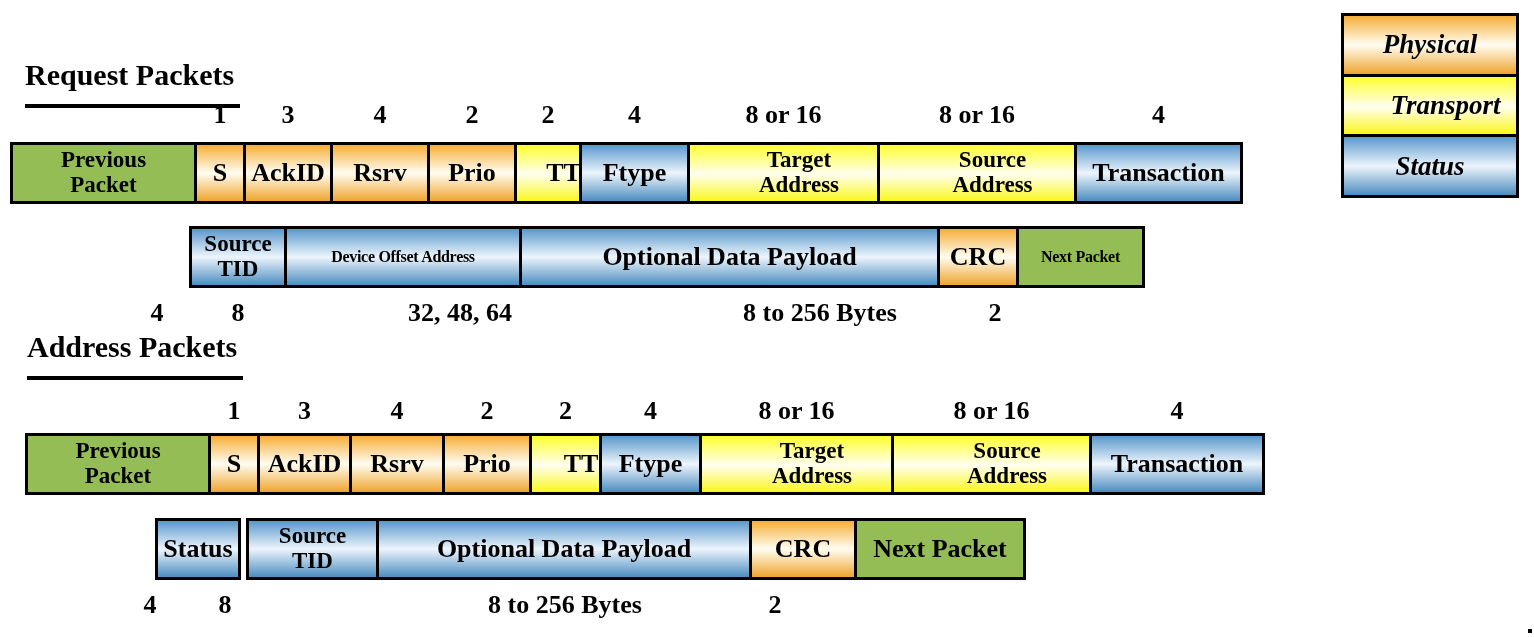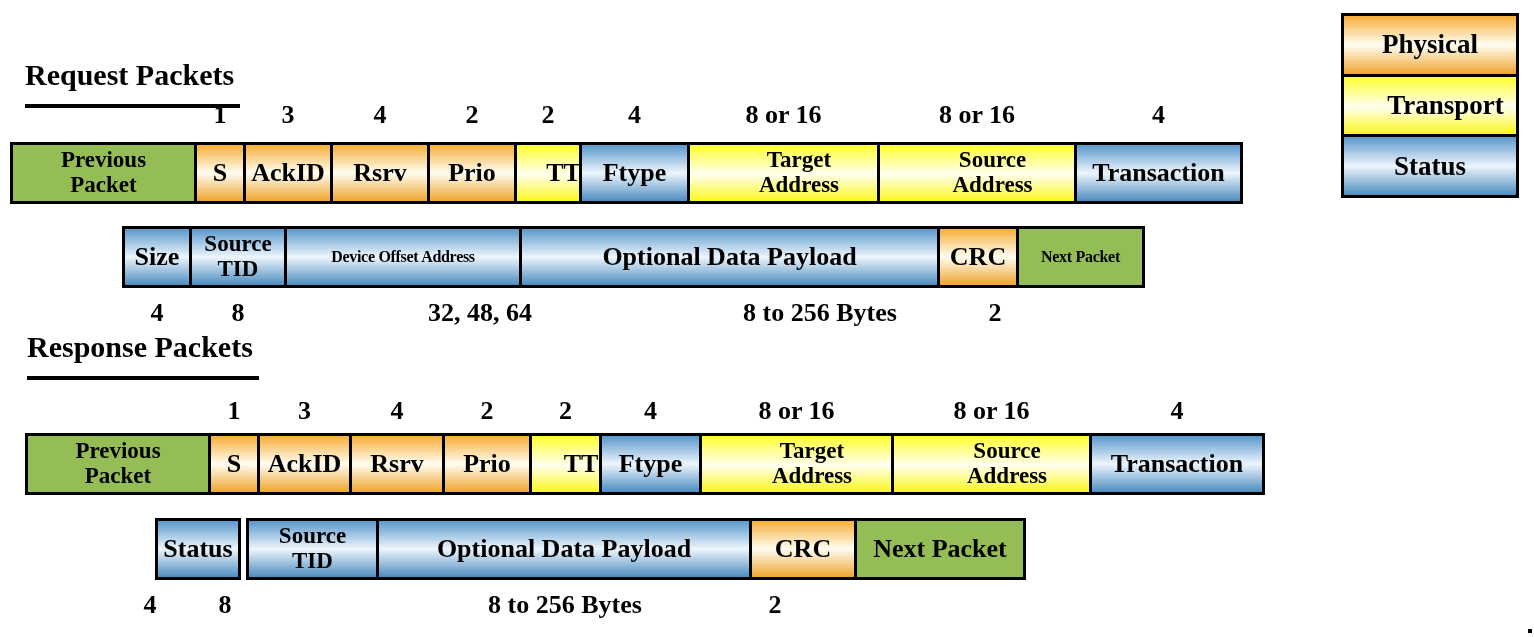--- a/index.html
+++ b/index.html
@@ -25,21 +25,21 @@
   .title{
     position:absolute;font-weight:bold;font-size:30px;line-height:34px;
     border-bottom:4px solid #000;padding:0 6px 12px 0;
   }
   #legend{
     position:absolute;left:1341px;top:13px;width:178px;height:185px;
     box-sizing:border-box;border:3px solid #000;display:flex;flex-direction:column;
   }
   .legend-cell{
     flex:1;display:flex;align-items:center;justify-content:center;
-    font-weight:bold;font-size:27px;border-bottom:3px solid #000;box-sizing:border-box;
+    font-weight:bold;font-size:27px;border-bottom:3px solid #000;box-sizing:border-box;font-style:italic;
   }
   .legend-cell:last-child{border-bottom:none;}
   #corner-dot{position:absolute;left:1528px;top:629px;width:4px;height:4px;background:#000;}
 </style>
 </head>
 <body>
 
 <div id="canvas">
 
   <div id="legend">
@@ -67,35 +67,34 @@
   <div class="box c-phy" style="left:330px;top:142px;width:100px;">Rsrv</div>
   <div class="box c-phy" style="left:427px;top:142px;width:90px;">Prio</div>
   <div class="box c-tra" style="left:514px;top:142px;width:68px;">TT</div>
   <div class="box c-log" style="left:579px;top:142px;width:111px;">Ftype</div>
   <div class="box c-tra two" style="left:687px;top:142px;width:193px;">Target
 Address</div>
   <div class="box c-tra two" style="left:877px;top:142px;width:200px;">Source
 Address</div>
   <div class="box c-log" style="left:1074px;top:142px;width:169px;">Transaction</div>
 
-  <div class="box c-log" style="left:122px;top:226px;width:70px;">Size</div>
   <div class="box c-log two" style="left:189px;top:226px;width:98px;">Source
 TID</div>
   <div class="box c-log fit" style="left:284px;top:226px;width:238px;">Device Offset Address</div>
   <div class="box c-log" style="left:519px;top:226px;width:421px;">Optional Data Payload</div>
   <div class="box c-phy" style="left:937px;top:226px;width:82px;">CRC</div>
   <div class="box c-pkt fit" style="left:1016px;top:226px;width:129px;">Next Packet</div>
 
   <div class="num" style="left:122px;top:298px;width:70px;">4</div>
   <div class="num" style="left:189px;top:298px;width:98px;">8</div>
-  <div class="num" style="left:350px;top:298px;width:260px;">32, 48, 64</div>
+  <div class="num" style="left:330px;top:298px;width:260px;">32, 48, 64</div>
   <div class="num" style="left:620px;top:298px;width:400px;">8 to 256 Bytes</div>
   <div class="num" style="left:950px;top:298px;width:90px;">2</div>
 
-  <div class="title" style="left:27px;top:330px;">Response Packets</div>
+  <div class="title" style="left:27px;top:330px;">Address Packets</div>
 
   <div class="num" style="left:208px;top:396px;width:52px;">1</div>
   <div class="num" style="left:257px;top:396px;width:95px;">3</div>
   <div class="num" style="left:349px;top:396px;width:96px;">4</div>
   <div class="num" style="left:442px;top:396px;width:90px;">2</div>
   <div class="num" style="left:529px;top:396px;width:73px;">2</div>
   <div class="num" style="left:599px;top:396px;width:103px;">4</div>
   <div class="num" style="left:699px;top:396px;width:195px;">8 or 16</div>
   <div class="num" style="left:891px;top:396px;width:201px;">8 or 16</div>
   <div class="num" style="left:1089px;top:396px;width:176px;">4</div>

